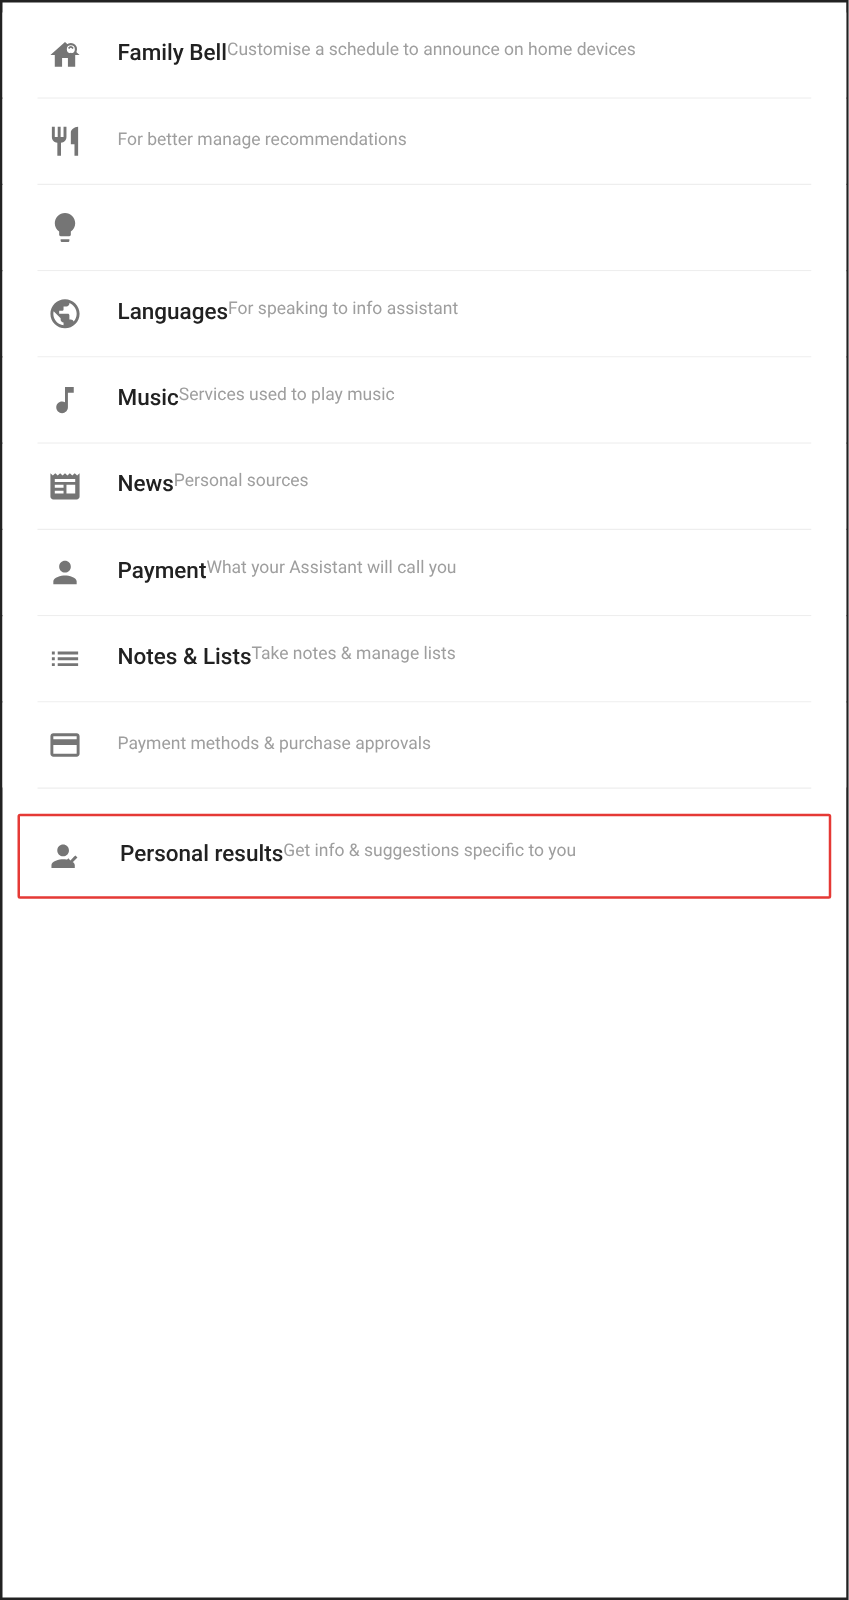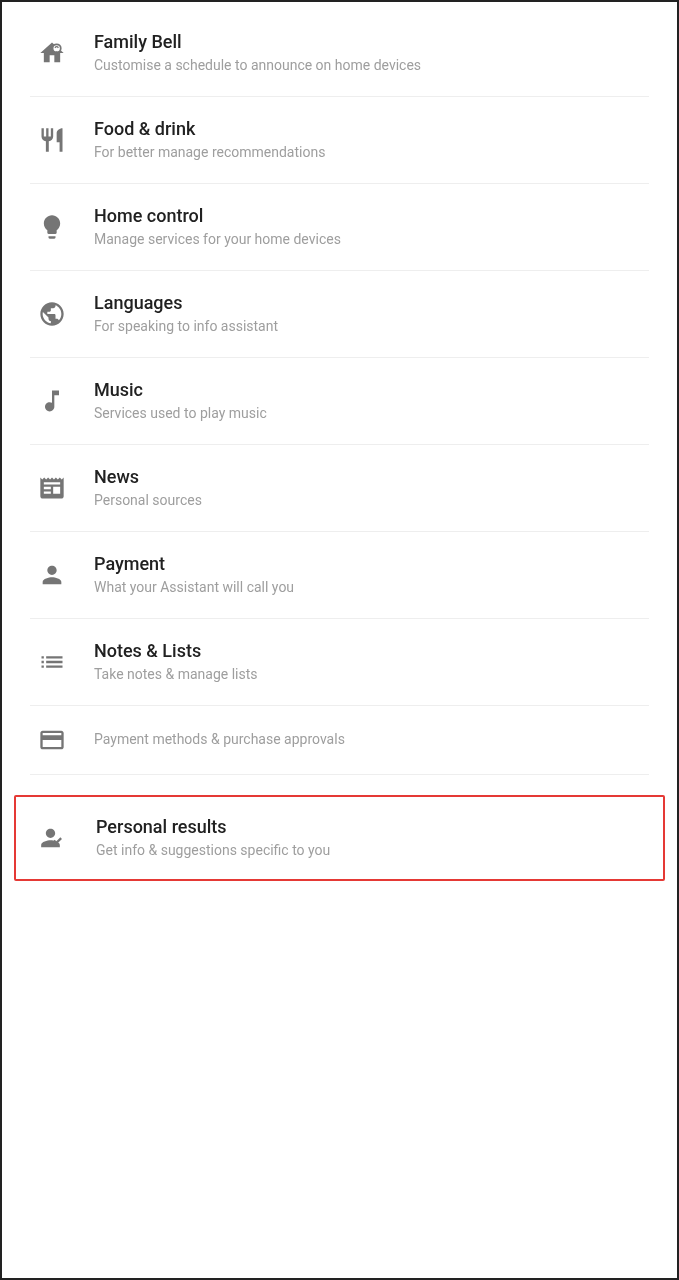--- a/index.html
+++ b/index.html
@@ -61,21 +61,21 @@
       justify-content: center;
       margin-right: 20px;
     }
 
     .menu-icon svg {
       fill: #757575;
     }
 
     .menu-text {
       display: flex;
-      flex-direction: column;
+      flex-direction: row;
     }
 
     .menu-title {
       font-size: 18px;
       font-weight: 500;
       color: #212121;
       line-height: 1.3;
       margin-bottom: 3px;
     }
 
@@ -111,34 +111,29 @@
       </div>
     </div>
       <div class="divider"></div>
       <div class="menu-item">
       <div class="menu-icon">
         <svg width="28" height="28" viewBox="0 0 24 24" xmlns="http://www.w3.org/2000/svg">
         <path d="M11 9H9V2H7v7H5V2H3v7c0 2.12 1.66 3.84 3.75 3.97V22h2.5v-9.03C11.34 12.84 13 11.12 13 9V2h-2v7zm5-3v8h2.5v8H21V2c-2.76 0-5 2.24-5 4z" fill="#757575"></path>
       </svg>
       </div>
       <div class="menu-text">
-        <span class="menu-title">Food &amp; drink</span>
         <span class="menu-subtitle">For better manage recommendations</span>
       </div>
     </div>
       <div class="divider"></div>
       <div class="menu-item">
       <div class="menu-icon">
         <svg width="28" height="28" viewBox="0 0 24 24" xmlns="http://www.w3.org/2000/svg">
         <path d="M9 21c0 .55.45 1 1 1h4c.55 0 1-.45 1-1v-1H9v1zm3-19C8.14 2 5 5.14 5 9c0 2.38 1.19 4.47 3 5.74V17c0 .55.45 1 1 1h6c.55 0 1-.45 1-1v-2.26c1.81-1.27 3-3.36 3-5.74 0-3.86-3.14-7-7-7z" fill="#757575"></path>
       </svg>
-      </div>
-      <div class="menu-text">
-        <span class="menu-title">Home control</span>
-        <span class="menu-subtitle">Manage services for your home devices</span>
       </div>
     </div>
       <div class="divider"></div>
       <div class="menu-item">
       <div class="menu-icon">
         <svg width="28" height="28" viewBox="0 0 24 24" xmlns="http://www.w3.org/2000/svg">
         <path d="M12 2C6.48 2 2 6.48 2 12s4.48 10 10 10 10-4.48 10-10S17.52 2 12 2zm-1 17.93c-3.95-.49-7-3.85-7-7.93 0-.62.08-1.21.21-1.79L9 15v1c0 1.1.9 2 2 2v1.93zm6.9-2.54c-.26-.81-1-1.39-1.9-1.39h-1v-3c0-.55-.45-1-1-1H8v-2h2c.55 0 1-.45 1-1V7h2c1.1 0 2-.9 2-2v-.41c2.93 1.19 5 4.06 5 7.41 0 2.08-.8 3.97-2.1 5.39z" fill="#757575"></path>
       </svg>
       </div>
       <div class="menu-text">

